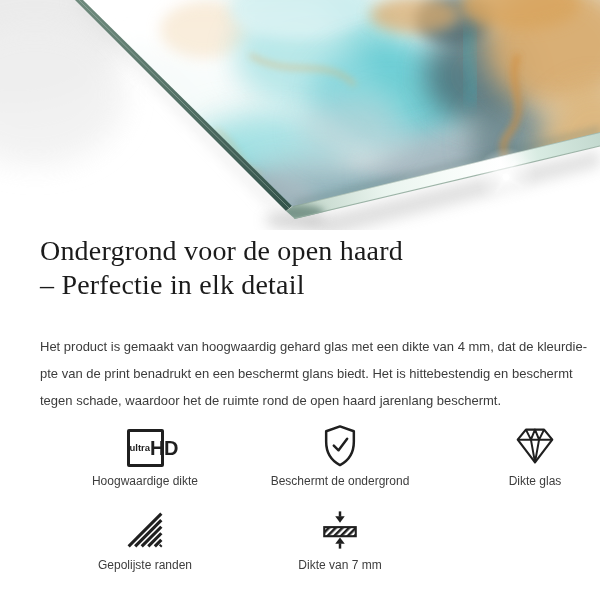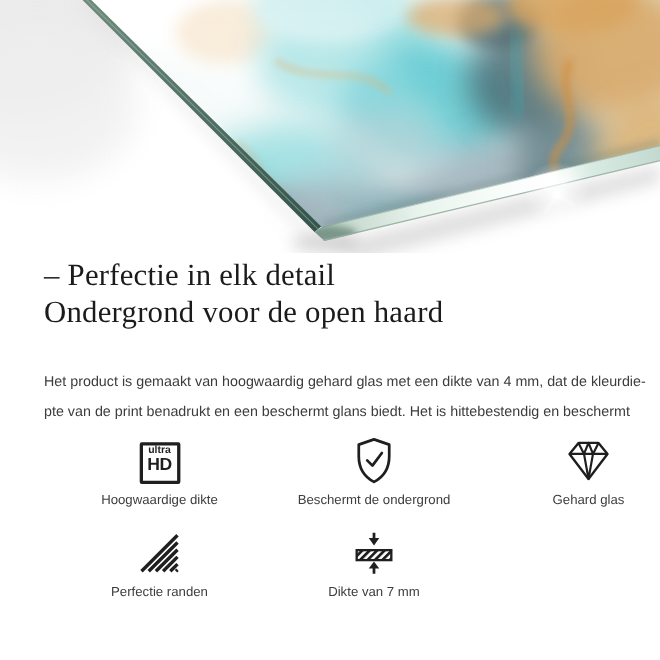--- a/index.html
+++ b/index.html
@@ -31,24 +31,24 @@
     display:grid;grid-template-columns:190px 190px 190px;
     column-gap:5px;row-gap:18px;
   }
   .feature{display:flex;flex-direction:column;align-items:center;}
   .icon-box{height:46px;display:flex;align-items:center;justify-content:center;color:var(--icon-ink,#1f1f1f);}
   .feature-label{margin-top:5px;font-size:12px;line-height:15px;color:#3d3d3d;white-space:nowrap;}
   
   .uhd{
     box-sizing:border-box;width:37px;height:38px;margin-top:4px;
     border:3px solid currentColor;border-radius:2px;
-    display:flex;flex-direction:column;align-items:center;justify-content:flex-start;
+    display:flex;flex-direction:row;align-items:center;justify-content:space-between;
   }
   .uhd .t{font-size:9.5px;font-weight:bold;line-height:10px;letter-spacing:0;}
-  .uhd .b{font-size:16px;font-weight:bold;line-height:15px;letter-spacing:-.5px;}
+  .uhd .b{font-size:20px;font-weight:bold;line-height:15px;letter-spacing:-.5px;}
 </style>
 </head>
 <body>
 
 <div class="page">
 
   <div class="hero">
     <svg width="600" height="230" viewBox="0 0 600 230">
       <defs>
         <filter id="b16" x="-60%" y="-60%" width="220%" height="220%">
@@ -156,26 +156,27 @@
         <line x1="0" y1="-38" x2="0" y2="38" stroke="#ffffff" stroke-width="2.4" stroke-linecap="round" filter="url(#b2)"></line>
         <line x1="-13" y1="-13" x2="13" y2="13" stroke="#ffffff" stroke-width="1.5" stroke-linecap="round" opacity="0.7" filter="url(#b2)"></line>
         <line x1="-13" y1="13" x2="13" y2="-13" stroke="#ffffff" stroke-width="1.5" stroke-linecap="round" opacity="0.7" filter="url(#b2)"></line>
         <circle r="3.5" fill="#ffffff"></circle>
       </g>
     </svg>
   </div>
 
   <div class="content">
     <h1 class="headline">
+      <span>Ondergrond voor de open haard</span>
       <span>– Perfectie in elk detail</span>
-      <span>Ondergrond voor de open haard</span>
     </h1>
     <p class="desc">
       <span>Het product is gemaakt van hoogwaardig gehard glas met een dikte van 4 mm, dat de kleurdie-</span>
       <span>pte van de print benadrukt en een beschermt glans biedt. Het is hittebestendig en beschermt</span>
+      <span>tegen schade, waardoor het de ruimte rond de open haard jarenlang beschermt.</span>
     </p>
 
     <div class="features">
 
 
       <div class="feature">
         <div class="icon-box">
           <div class="uhd">
             <div class="t">ultra</div>
             <div class="b">HD</div>
@@ -196,35 +197,35 @@
 
       <div class="feature">
         <div class="icon-box">
           <svg width="44" height="40" viewBox="0 0 48 44" fill="none" stroke="currentColor">
             <path d="M5,15 L14,4 L34,4 L43,15 L24,40 Z" stroke-width="2.4" stroke-linejoin="round"></path>
             <line x1="5" y1="15" x2="43" y2="15" stroke-width="2.2"></line>
             <path d="M14,4 L19.5,15 L24,4 L28.5,15 L34,4" stroke-width="2.2" stroke-linejoin="round"></path>
             <path d="M19.5,15 L24,40 L28.5,15" stroke-width="2.2" stroke-linejoin="round"></path>
           </svg>
         </div>
-        <div class="feature-label">Gehard glas</div>
+        <div class="feature-label">Dikte glas</div>
       </div>
 
       <div class="feature">
         <div class="icon-box">
           <svg width="40" height="40" viewBox="0 0 44 44" fill="none" stroke="currentColor">
             <line x1="4" y1="40" x2="40" y2="4" stroke-width="3.4"></line>
             <line x1="11.2" y1="40" x2="40" y2="11.2" stroke-width="3.4"></line>
             <line x1="18.4" y1="40" x2="40" y2="18.4" stroke-width="3.4"></line>
             <line x1="25.6" y1="40" x2="40" y2="25.6" stroke-width="3.4"></line>
             <line x1="32.8" y1="40" x2="40" y2="32.8" stroke-width="3.4"></line>
             <line x1="38.5" y1="40" x2="40" y2="38.5" stroke-width="3.4"></line>
           </svg>
         </div>
-        <div class="feature-label">Perfectie randen</div>
+        <div class="feature-label">Gepolijste randen</div>
       </div>
 
       <div class="feature">
         <div class="icon-box">
           <svg width="42" height="42" viewBox="0 0 44 44">
             <defs>
               <pattern id="hatch" width="5" height="5" patternUnits="userSpaceOnUse" patternTransform="rotate(45)">
                 <rect width="5" height="5" fill="#ffffff"></rect>
                 <rect width="2.6" height="5" fill="currentColor"></rect>
               </pattern>

